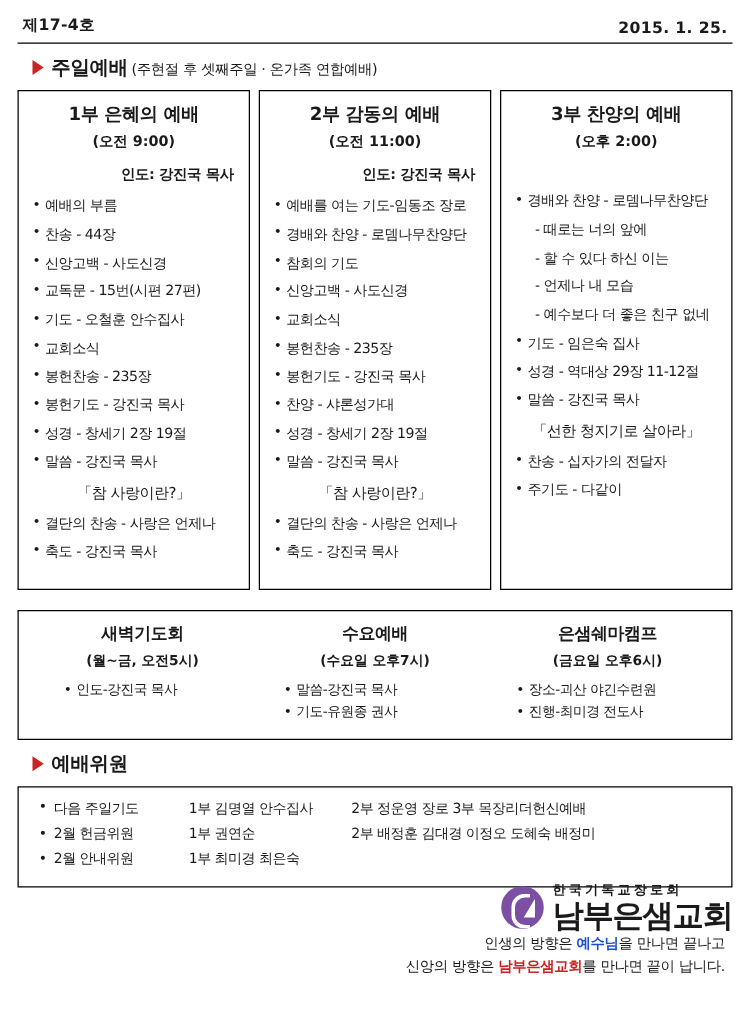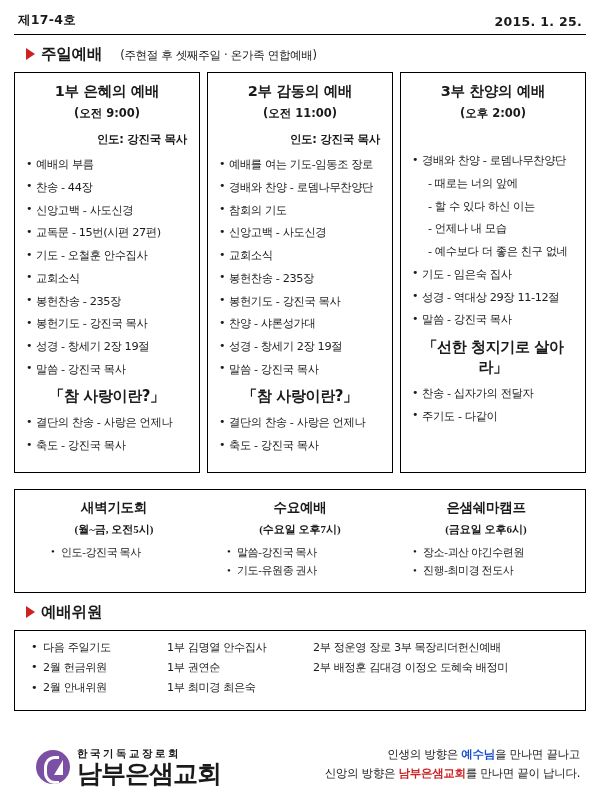--- a/index.html
+++ b/index.html
@@ -49,21 +49,21 @@
     top: 1px;
   }
   .section-title {
     font-size: 15.5px;
     font-weight: bold;
     letter-spacing: -0.2px;
   }
   .section-sub {
     font-size: 11.5px;
     font-weight: normal;
-    margin-left: 18px;
+    margin-left: 3px;
     letter-spacing: -0.3px;
   }
 
   
   .service-grid {
     display: flex;
     gap: 7px;
   }
   .service-box {
     flex: 1;
@@ -110,37 +110,36 @@
     left: 1px;
     top: -0.5px;
     font-size: 11px;
   }
   .svc-list li.cont {
     padding-left: 17px;
     margin-bottom: 7.5px;
   }
   .svc-list li.hl {
     text-align: center;
-    font-weight: bold;
+    font-weight: normal;
     padding-left: 0;
     margin: 9px 0 9px 0;
-    font-size: 15px;
+    font-size: 12px;
   }
 
   
   .meet-wrap {
     margin-top: 16px;
     border: 1.4px solid #000;
     display: flex;
     padding: 9px 6px 10px 6px;
   }
   .meet-col {
     flex: 1;
     padding: 0 6px;
-    font-family: Liberation Serif, serif;
   }
   .meet-title {
     text-align: center;
     font-size: 13.5px;
     font-weight: bold;
     letter-spacing: -0.3px;
   }
   .meet-time {
     text-align: center;
     font-size: 11px;
@@ -178,38 +177,38 @@
     border: 1.4px solid #000;
     margin-top: 5px;
     padding: 9px 6px 10px 6px;
   }
   .comm-row {
     display: flex;
     font-size: 11.2px;
     line-height: 1.45;
     margin-bottom: 4px;
     letter-spacing: -0.4px;
-    gap: 16px;
   }
   .c-a { width: 130px; padding-left: 22px; position: relative; }
   .c-a.b::before {
     content: "\2022";
     position: absolute; left: 10px; top: -0.5px;
   }
   .c-b { width: 130px; }
   .c-c { flex: 1; }
 
   
   .footer {
     position: absolute;
     left: 14px; right: 14px;
     bottom: 6px;
     display: flex;
     align-items: flex-end;
     justify-content: space-between;
+    flex-direction: column;
   }
   .logo-area {
     display: flex;
     align-items: flex-end;
     padding-left: 22px;
   }
   .logo-mark {
     width: 34px; height: 34px;
     border-radius: 50%;
     background: #7b4fa3;

